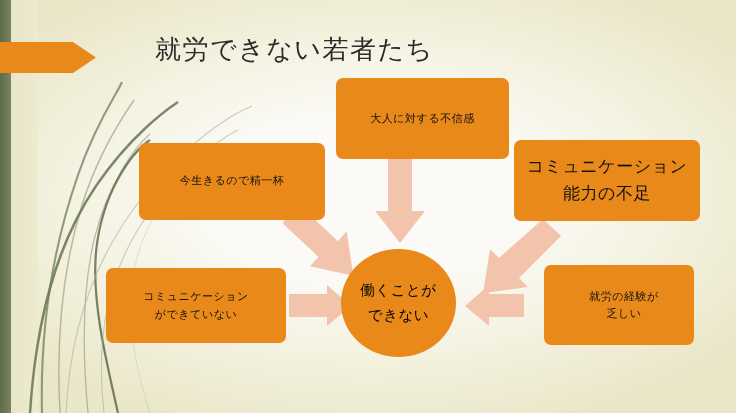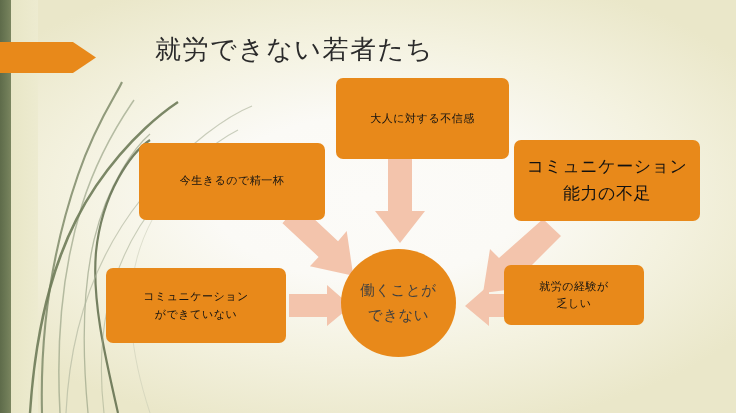--- a/index.html
+++ b/index.html
@@ -42,26 +42,26 @@
     color:#111;display:flex;flex-direction:column;
     align-items:center;justify-content:center;
     font-size:11px;line-height:1.55;text-align:center;
     letter-spacing:.5px;
   }
   .box .ln{display:block;white-space:nowrap;}
   #box-distrust{left:336px;top:78px;width:173px;height:81px;}
   #box-survive {left:139px;top:143px;width:186px;height:77px;font-family:Liberation Mono, monospace;}
   #box-comm    {left:514px;top:140px;width:186px;height:81px;font-size:17px;}
   #box-upbring {left:106px;top:268px;width:180px;height:75px;}
-  #box-exp     {left:504px;top:265px;width:140px;height:60px;}
+  #box-exp     {left:544px;top:265px;width:140px;height:80px;padding-left:10px;}
   .circle{
     position:absolute;left:341px;top:249px;width:115px;height:108px;
     background:#E8891A;border-radius:50%;
     display:flex;flex-direction:column;align-items:center;justify-content:center;
-    color:#404040;font-size:14.5px;line-height:1.75;text-align:center;letter-spacing:.5px;
+    color:#000000;font-size:14.5px;line-height:1.75;text-align:center;letter-spacing:.5px;
   }
 </style>
 </head>
 <body>
 
 <div id="slide">
 
   <div class="green-stripe"></div>
   <div class="band-bg"></div>
 

